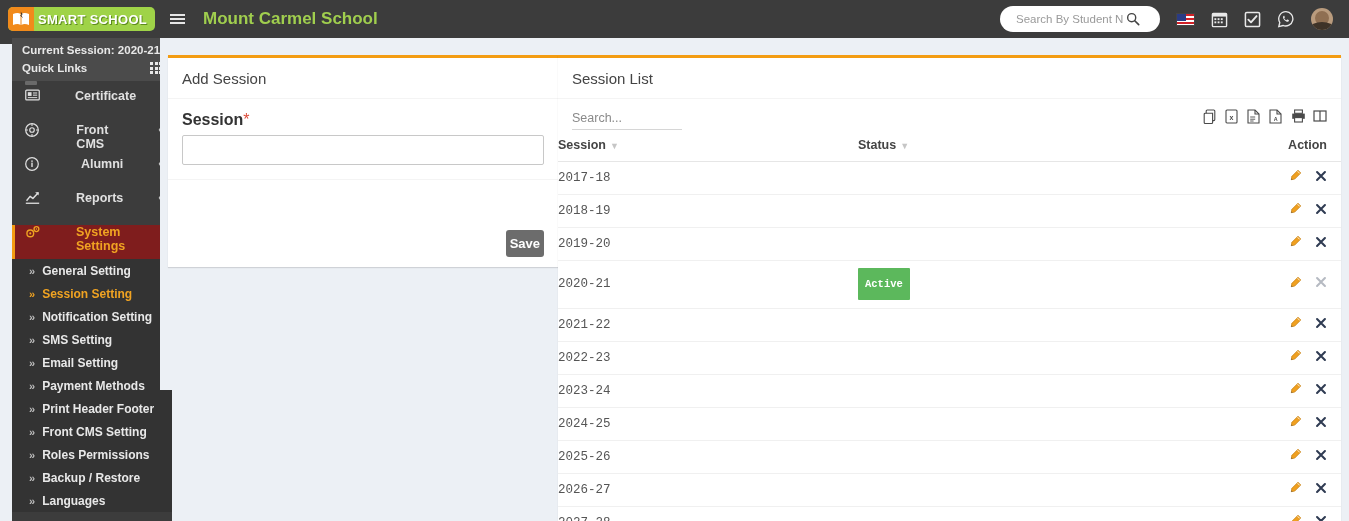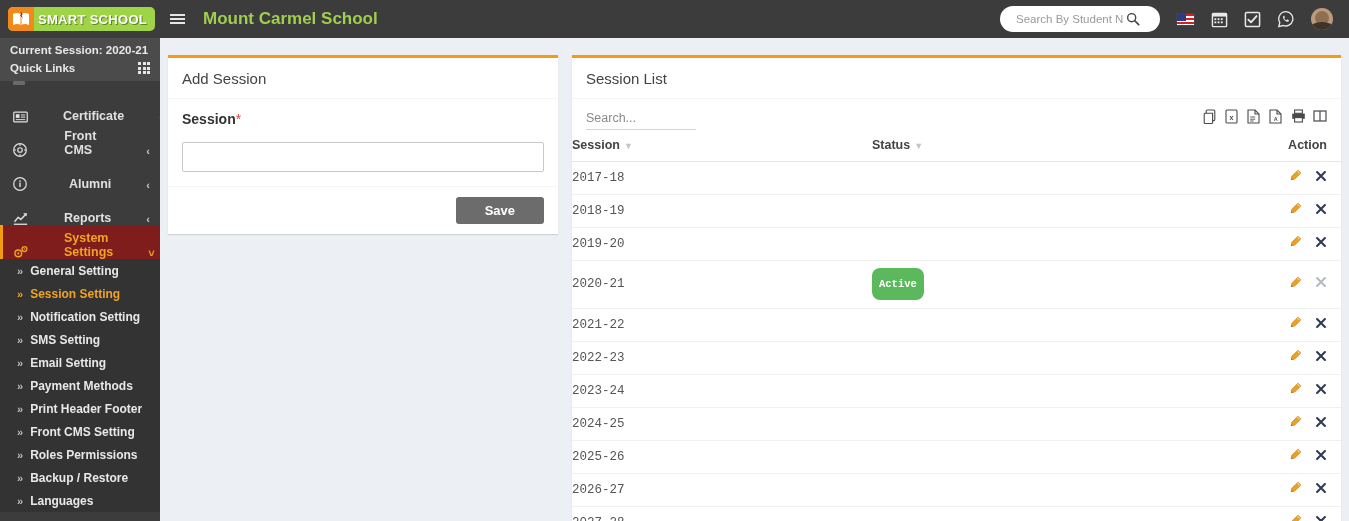--- a/index.html
+++ b/index.html
@@ -31,68 +31,68 @@
   .ic { cursor:pointer; display:flex; align-items:center; justify-content:center; }
   .flag { width:19px; height:13px; position:relative; overflow:hidden; border:1px solid #444; }
   .flag .stripes { position:absolute; inset:0;
     background:repeating-linear-gradient(to bottom,#d12026 0,#d12026 2px,#fff 2px,#fff 4px); }
   .flag .canton { position:absolute; left:0; top:0; width:9px; height:7px; background:#2a3b84; }
   .avatar { width:22px; height:22px; border-radius:50%; background:#b99b7d; overflow:hidden; position:relative; }
   .avatar::after{ content:""; position:absolute; left:4px; top:3px; width:14px; height:14px; border-radius:50%; background:#8f6f52;}
   .avatar::before{ content:""; position:absolute; left:-1px; bottom:-4px; width:24px; height:12px; border-radius:50%; background:#3e3328; z-index:2;}
 
   
-  .sidebar { position:absolute; top:38px; left:0; width:160px; height:483px; background:#3c3c3c; overflow:hidden; }
+  .sidebar { position:absolute; top:38px; left:12px; width:160px; height:483px; background:#3c3c3c; overflow:hidden; }
   .session-info { background:#4b4b4b; padding:6px 10px 4px; color:#e8e8e8; font-size:11.5px; font-weight:bold; }
   .quick-links { background:#4b4b4b; padding:2px 10px 7px; display:flex; align-items:center; color:#e8e8e8; font-size:11.5px; font-weight:bold; cursor:pointer;}
   .grid-icon { margin-left:auto; display:grid; grid-template-columns:repeat(3,3px); grid-gap:1.5px; }
   .grid-icon i { width:3px; height:3px; background:#e8e8e8; display:block; }
   .cut-item { height:8px; background:#3c3c3c; position:relative; }
   .cut-item::before{content:""; position:absolute; left:13px; top:0; width:12px; height:4px; background:#6a6a6a; border-radius:1px;}
 
-  .nav-item { display:flex; align-items:flex-end; height:34px; padding:0 10px 0 13px; color:#e0e0e0; font-size:12.5px; font-weight:bold; cursor:pointer; position:relative;gap:35px; }
+  .nav-item { display:flex; align-items:flex-start; height:34px; padding:0 10px 0 13px; color:#e0e0e0; font-size:12.5px; font-weight:bold; cursor:pointer; position:relative;gap:35px; }
   .nav-item .nicon { width:22px; display:flex; align-items:center; color:#e0e0e0; }
   .nav-item .caret { margin-left:auto; font-size:11px; color:#c9c9c9; }
   .nav-item.active { background:#7f1d1d; color:#f0a322; border-left:3px solid #f39c12; padding-left:10px; }
   .nav-item.active .nicon, .nav-item.active .caret { color:#f0a322; }
   .sub-item { display:flex; align-items:center; height:23px; padding-left:17px; color:#e8e8e8; font-size:12px; font-weight:bold; cursor:pointer; background:#333; }
   .sub-item .chev { color:#bdbdbd; font-size:11px; margin-right:7px; }
   .sub-item.active { color:#f0a322; }
   .sub-item.active .chev { color:#f0a322; }
 
   
-  .content { position:absolute; top:38px; left:160px; width:1189px; height:352px; background:#ecf0f5; padding:17px 8px 0 8px; display:flex; gap:14px; align-items:flex-start; }
+  .content { position:absolute; top:38px; left:160px; width:1189px; height:352px; background:#ecf0f5; padding:17px 8px 0 8px; display:flex; align-items:flex-start; }
   .panel { background:#fff; border-top:3px solid #f39c12; box-shadow:0 1px 1px rgba(0,0,0,.12); }
   .panel-left { width:390px; }
   .panel-right { flex:1; }
   .panel-head { padding:12px 14px 11px; border-bottom:1px solid #f4f4f4; }
   .panel-title { font-size:15px; color:#444; font-weight:normal; }
   .panel-body { padding:12px 14px 14px; }
-  .form-label { font-size:14px; font-weight:bold; color:#333; margin-bottom:15px; }
+  .form-label { font-size:16px; font-weight:bold; color:#333; margin-bottom:6px; }
   .req { color:#dd4b39; font-weight:normal; }
   .form-input { width:100%; height:30px; border:1px solid #c8c8c8; border-radius:2px; outline:none; padding:4px 8px; font-size:13px; font-family:"Liberation Sans", sans-serif; }
   .panel-foot { border-top:1px solid #f4f4f4; padding:10px 14px; display:flex; justify-content:flex-end; }
-  .btn-save { background:#6c6c6c; color:#fff; border:0; border-radius:3px; padding:6px 29px; font-size:13px; font-weight:bold; cursor:pointer; font-family:"Liberation Sans", sans-serif; }
+  .btn-save { background:#6c6c6c; color:#fff; border:0; border-radius:3px; padding:6px 4px; font-size:13px; font-weight:bold; cursor:pointer; font-family:"Liberation Sans", sans-serif;margin-top:40px; }
 
   
   .table-tools { display:flex; align-items:flex-start; padding:10px 14px 0; }
   .dt-search { border:0; border-bottom:1px solid #d6d6d6; outline:none; width:110px; font-size:12.5px; padding:2px 0 4px; color:#555; font-family:"Liberation Sans", sans-serif; background:transparent; }
   .dt-search::placeholder{ color:#8a8a8a; }
   .export-icons { margin-left:auto; display:flex; gap:8px; align-items:center; }
   .exp { width:14px; height:15px; cursor:pointer; color:#4a4a4a; }
 
   table { width:100%; border-collapse:collapse; }
   thead th { text-align:left; font-size:12.5px; font-weight:bold; color:#444; padding:8px 0 9px; border-bottom:1px solid #e6e6e6; }
   thead th .sarrow { color:#c6c6c6; font-size:9px; margin-left:4px; }
   tbody td { font-size:12.5px; color:#555; padding:7px 0 8px; border-bottom:1px solid #f0f0f0;font-family:Liberation Mono, monospace; }
   .col-session { width:300px; }
   .col-status { width:auto; }
   .col-action { text-align:right; padding-right:14px; white-space:nowrap; width:70px; }
   thead .col-action { padding-right:14px; }
-  .badge { background:#5cb85c; color:#fff; font-size:10.5px; font-weight:bold; border-radius:8px; padding:10px 7px; display:inline-block; }
+  .badge { background:#5cb85c; color:#fff; font-size:10.5px; font-weight:bold; border-radius:1px; padding:10px 7px; display:inline-block; }
   .act { cursor:pointer; display:inline-block; margin-left:13px; vertical-align:middle; }
   .act.disabled { opacity:.35; cursor:default; }
 </style>
 </head>
 <body>
 
 <div class="app">
 
   <div class="topbar">
     <div class="logo-box">

